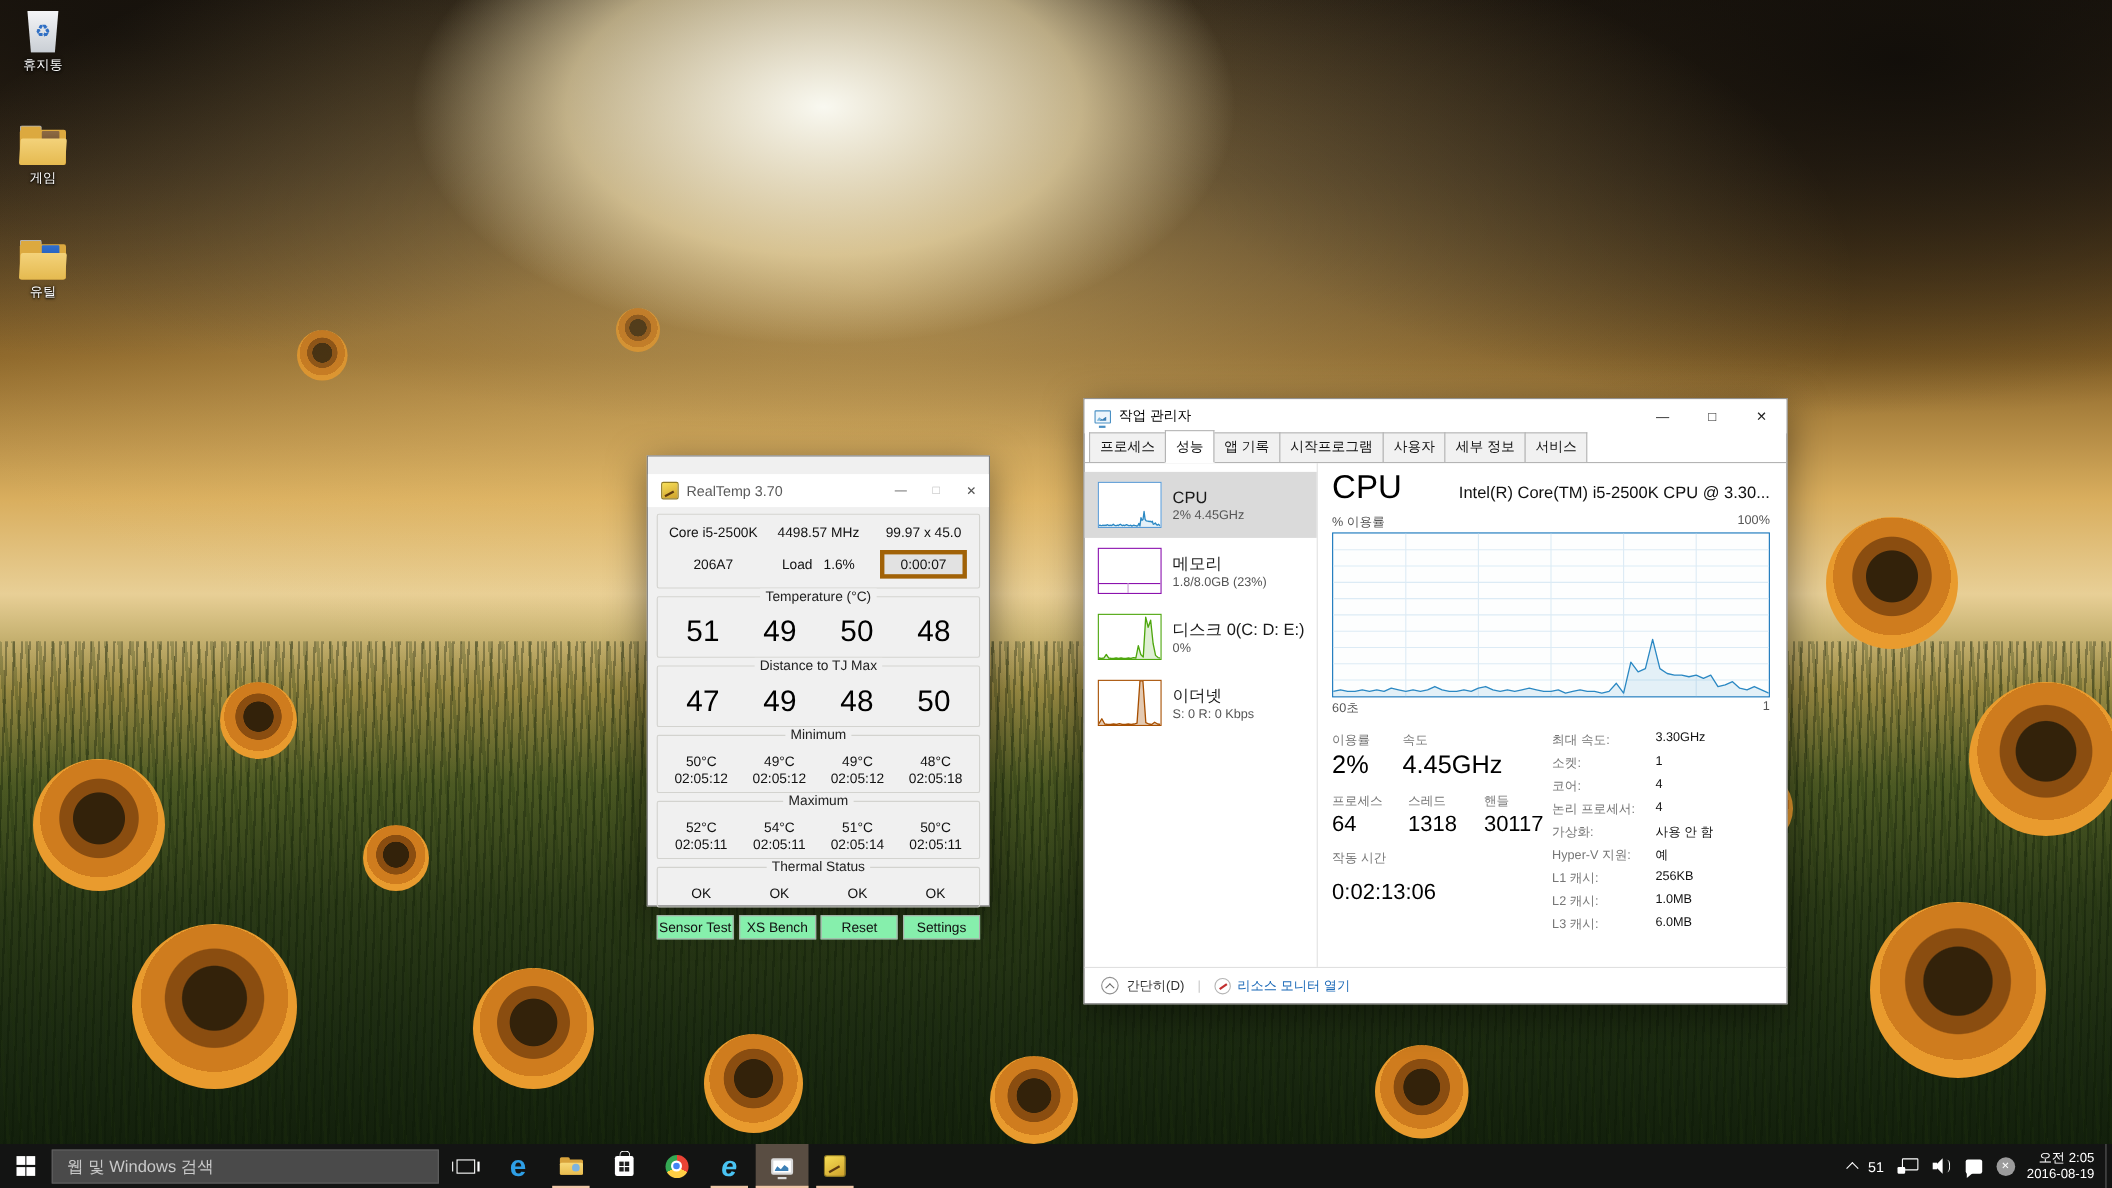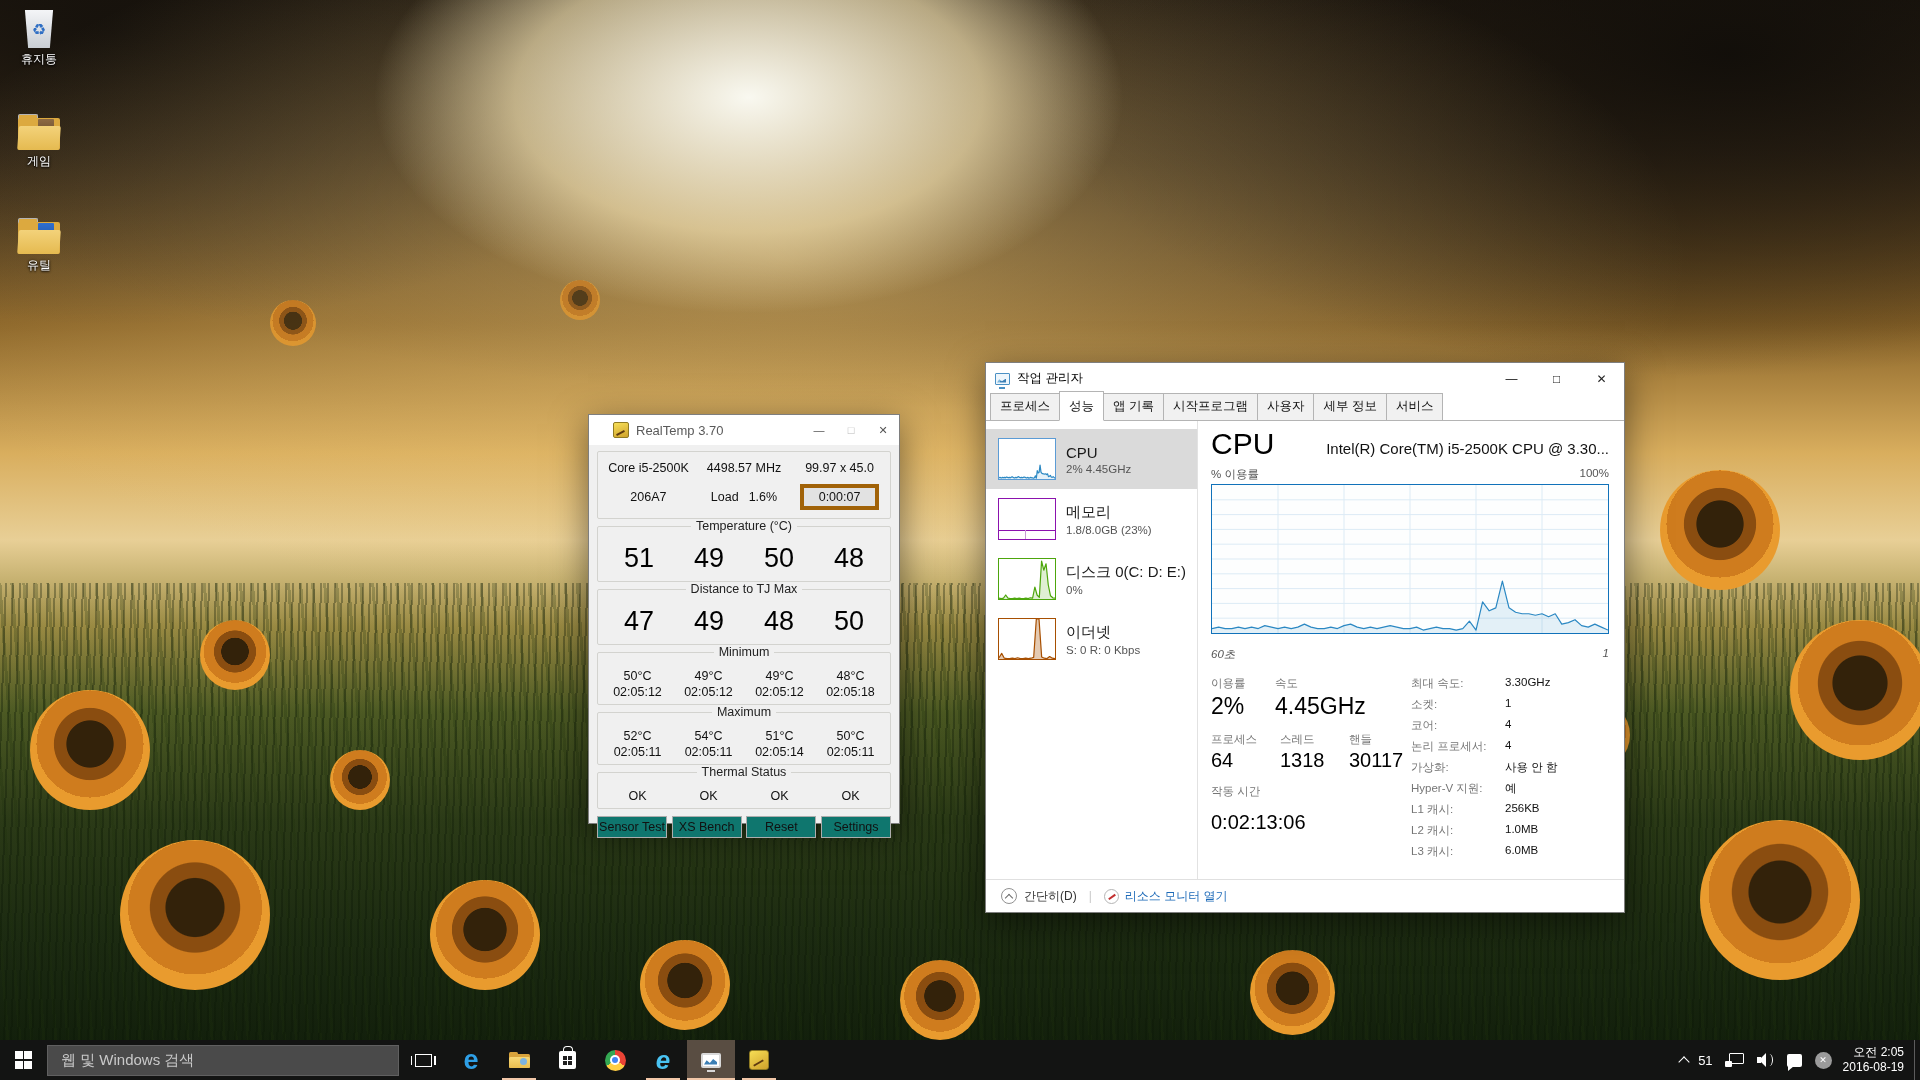--- a/index.html
+++ b/index.html
@@ -37,41 +37,41 @@
   .folder .front{position:absolute;left:2px;right:2px;bottom:0;height:24px;border-radius:2px;
     background:linear-gradient(180deg,#f3d27a,#e5ba50);transform:skewX(-4deg);}
   .peek.game{background:linear-gradient(180deg,#8e6a43,#5e4326);}
   .peek.util{background:linear-gradient(180deg,#2f6fd0,#1c4fa0);}
 
   
   .win{position:absolute;background:#f0f0f0;border:1px solid #7e7e7e;box-shadow:0 10px 34px rgba(0,0,0,.5);}
 
   
   .rt{left:588px;top:414px;width:312px;height:410px;font-size:12.5px;color:#111;}
-  .rt-title{height:30px;background:#fff;display:flex;align-items:center;padding-left:24px;}
+  .rt-title{height:30px;background:#fff;display:flex;align-items:center;padding-left:12px;margin-top:16px;}
   .rt-appico{width:16px;height:16px;border-radius:2px;margin-right:7px;position:relative;
     background:linear-gradient(160deg,#f7df58,#cfa22b);border:1px solid #8f7a22;}
   .rt-appico::after{content:"";position:absolute;left:2px;bottom:3px;width:9px;height:2px;background:#5e3a10;transform:rotate(-28deg);}
   .rt-title .t{flex:1;color:#5a5a5a;font-size:13px;}
   .capbtn{width:32px;height:30px;display:flex;align-items:center;justify-content:center;color:#555;font-size:11px;}
   .capbtn.dis{color:#b9b9b9;}
   .rt-body{padding:6px 8px 8px 8px;}
   .rt-group{position:relative;border:1px solid #d3d3cf;border-radius:2px;margin-bottom:7px;padding:6px 4px 5px 4px;}
   .rt-cap{position:absolute;top:-8px;left:0;right:0;text-align:center;}
   .rt-cap span{background:#f0f0f0;padding:0 5px;color:#222;}
   .rt-info{display:grid;grid-template-columns:1fr 1.15fr 1fr;row-gap:9px;align-items:center;
     justify-items:center;padding:9px 6px 8px 6px;}
   .rt-timer{border:4px solid #a16207;background:#e2e2e2;padding:2px 15px;}
   .rt-load{display:flex;gap:10px;}
   .big4{display:grid;grid-template-columns:repeat(4,1fr);justify-items:center;font-size:27px;color:#000;
     padding:10px 2px 2px 2px;letter-spacing:0;}
   .row4{display:grid;grid-template-columns:repeat(4,1fr);justify-items:center;padding-top:2px;}
   .rt-grp-pad{padding-top:10px;}
   .rt-btns{display:flex;justify-content:space-between;margin-top:2px;}
-  .rt-btn{width:70px;height:22px;background:#0f766e;border:1px solid #adadad;font-size:12.5px;
+  .rt-btn{width:70px;height:22px;background:#86efac;border:1px solid #adadad;font-size:12.5px;
     display:flex;align-items:center;justify-content:center;color:#111;}
 
   
   .tm{left:985px;top:362px;width:640px;height:551px;background:#fff;display:flex;flex-direction:column;}
   .tm-title{height:31px;display:flex;align-items:center;padding-left:9px;background:#fff;}
   .tm-ico{width:15px;height:12px;border:1.5px solid #4a90c4;border-radius:1px;position:relative;margin-right:7px;background:#eef6fc;}
   .tm-ico::before{content:"";position:absolute;left:1px;bottom:1px;width:9px;height:4px;
     background:linear-gradient(100deg,#7db7dd 0 40%,#3c7fb5 40% 100%);clip-path:polygon(0 100%,25% 20%,55% 70%,100% 0,100% 100%);}
   .tm-ico::after{content:"";position:absolute;left:3px;bottom:-5px;width:6px;height:2px;background:#4a90c4;}
   .tm-title .t{flex:1;font-size:12.5px;color:#000;}
@@ -95,21 +95,21 @@
   .mem-tick{position:absolute;left:46%;bottom:0;width:1px;height:9px;background:#c79ad3;}
   .side-txt{min-width:0;}
   .side-name{font-size:15px;color:#1a1a1a;white-space:nowrap;}
   .side-detail{font-size:11.5px;color:#555;margin-top:2px;white-space:nowrap;}
   .tm-main{flex:1;padding:6px 15px 0 13px;min-width:0;}
   .cpu-head{display:flex;align-items:baseline;justify-content:space-between;}
   .cpu-head .h1{font-size:30px;color:#000;font-weight:400;}
   .cpu-head .h2{font-size:15px;color:#111;}
   .gtop{display:flex;justify-content:space-between;font-size:11.5px;color:#555;margin-top:6px;}
   .graph{position:relative;height:150px;border:1px solid #1172ba;margin-top:2px;background:#fdfefe;}
-  .gbot{display:flex;justify-content:space-between;font-size:11.5px;color:#555;margin-top:13px;font-style:italic;}
+  .gbot{display:flex;justify-content:space-between;font-size:11.5px;color:#555;margin-top:2px;}
   .stats{display:flex;margin-top:14px;}
   .st-left{width:200px;}
   .lblrow{display:flex;font-size:11.5px;color:#767676;margin-top:12px;}
   .lblrow:first-child{margin-top:0;}
   .valrow{display:flex;font-size:20px;color:#000;margin-top:2px;}
   .c64{width:64px;}.c69{width:69px;}
   .uval{font-size:20px;color:#000;margin-top:12px;}
   .bigpct{font-size:23px;}
   .st-right{flex:1;padding-left:0;}
   .drow{display:flex;font-size:11.5px;margin-bottom:6px;}

